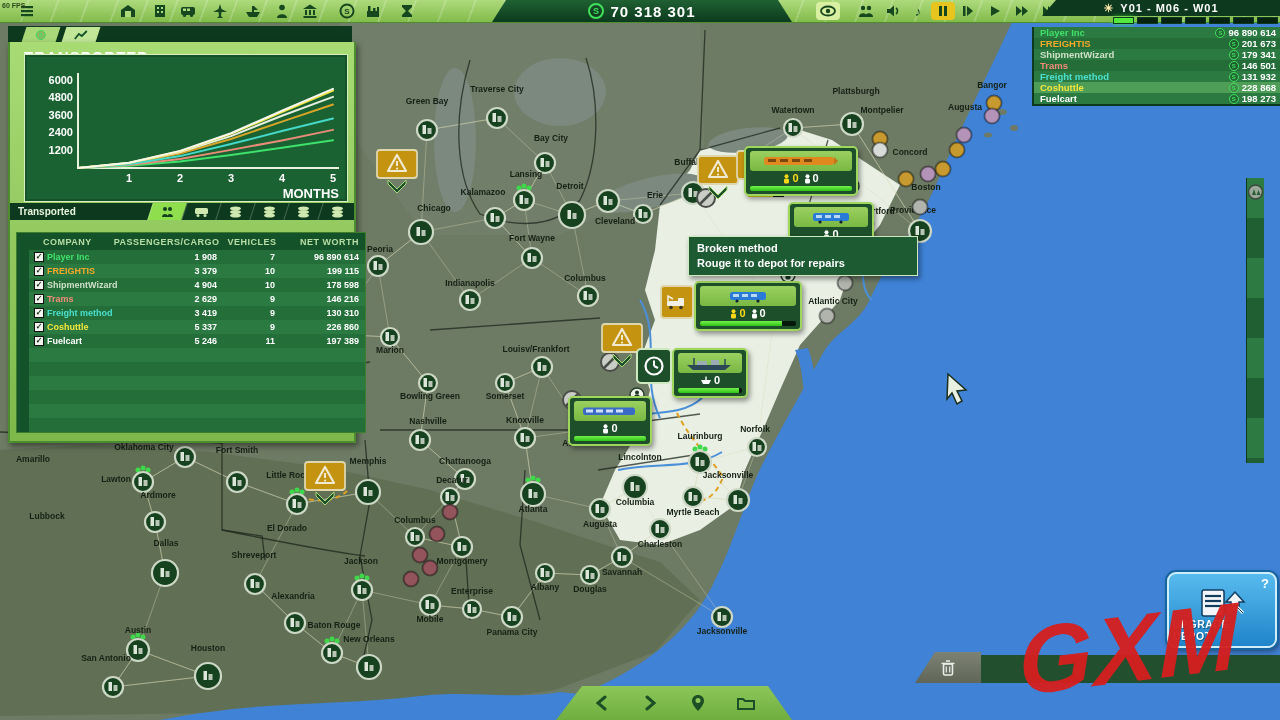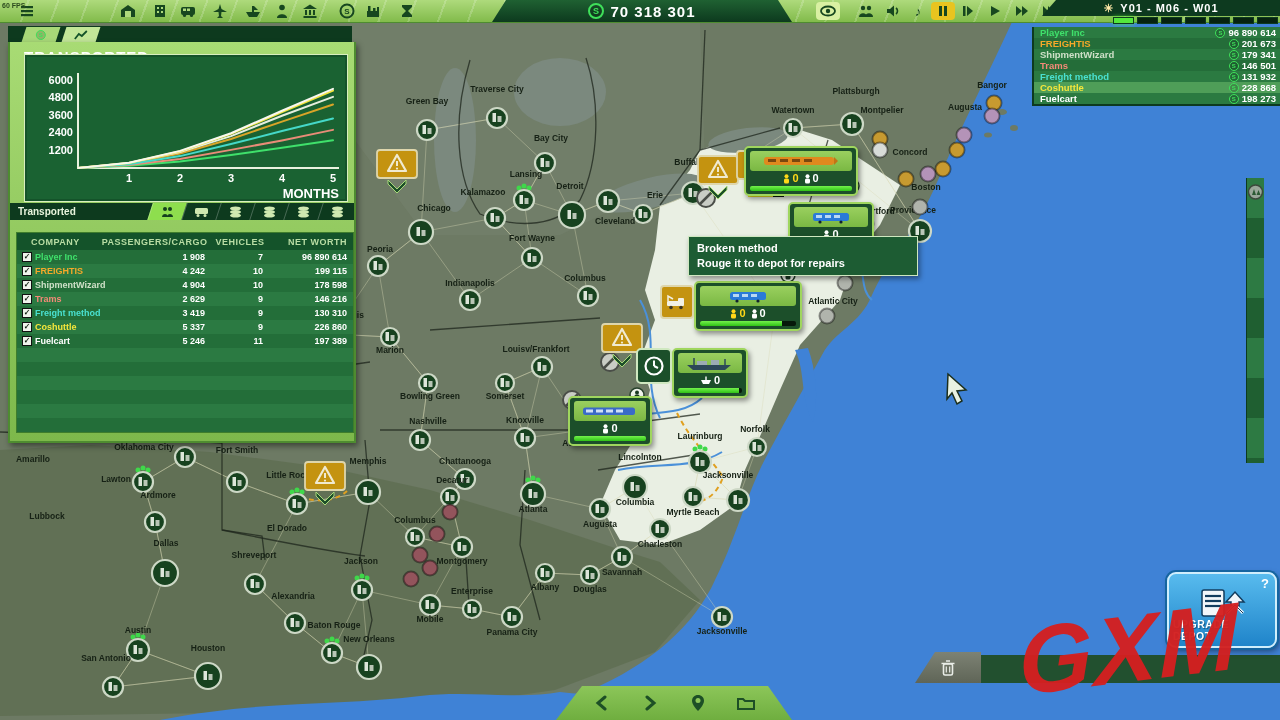--- a/index.html
+++ b/index.html
@@ -58,21 +58,21 @@
     border:1px solid #d9efbf;box-shadow:inset 0 0 0 2px #14532a;}
   #chart-title{left:14px;top:6px;color:#fff;font-size:15px;font-weight:bold;letter-spacing:1px;}
   #subtabs{left:0px;top:161px;width:344px;height:17px;background:#0d3a1e;
     display:flex;align-items:center;}
   #subtab-label{color:#e8f4dc;font-size:10px;font-weight:bold;padding-left:8px;flex:none;}
   #subtab-icons{display:flex;margin-left:auto;height:17px;}
   .stab{width:33px;height:17px;display:flex;align-items:center;justify-content:center;
     transform:skewX(-18deg);border-left:1px solid rgba(255,255,255,.25);}
   .stab.on{background:#8ede4e;}
   #cotable{left:6px;top:190px;width:336px;background:#14532a;border:1px solid #3e7d2c;
-    font-size:9px;font-weight:bold;color:#fff;}
+    font-size:9px;font-weight:bold;color:#fff;padding-left:12px;}
   .t-head{display:flex;height:17px;align-items:center;color:#b9dda4;letter-spacing:.5px;}
   .t-row{display:flex;height:14px;align-items:center;}
   .t-row:nth-child(odd){background:#2b7a42;}
   .t-row:nth-child(even){background:#236e39;}
   .c-name{flex:1 1 auto;display:flex;align-items:center;gap:3px;padding-left:5px;}
   .c-pass{width:72px;text-align:right;}
   .c-veh{width:58px;text-align:right;}
   .c-net{width:84px;text-align:right;padding-right:6px;}
   .chk{width:8px;height:8px;background:#f0f4ec;border:1px solid #111;flex:none;
     font-size:8px;line-height:8px;color:#102010;text-align:center;font-weight:bold;}
@@ -1141,21 +1141,21 @@
           </span>
       <span class="c-pass">1 908</span>
       <span class="c-veh">7</span>
       <span class="c-net">96 890 614</span>
         </div>
         <div class="t-row">
       <span class="c-name">
             <span class="chk">✓</span>
       <span style="color:#f5a82a">FREIGHTIS</span>
           </span>
-      <span class="c-pass">4 242</span>
+      <span class="c-pass">3 379</span>
       <span class="c-veh">10</span>
       <span class="c-net">199 115</span>
         </div>
         <div class="t-row">
       <span class="c-name">
             <span class="chk">✓</span>
       <span style="color:#cfe0c8">ShipmentWizard</span>
           </span>
       <span class="c-pass">4 904</span>
       <span class="c-veh">10</span>

